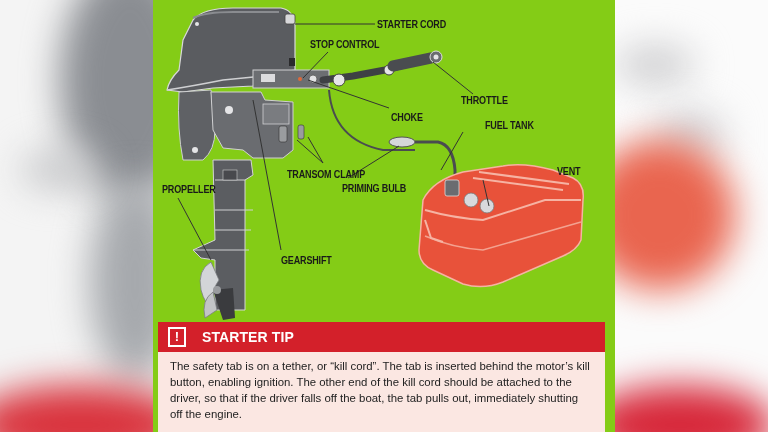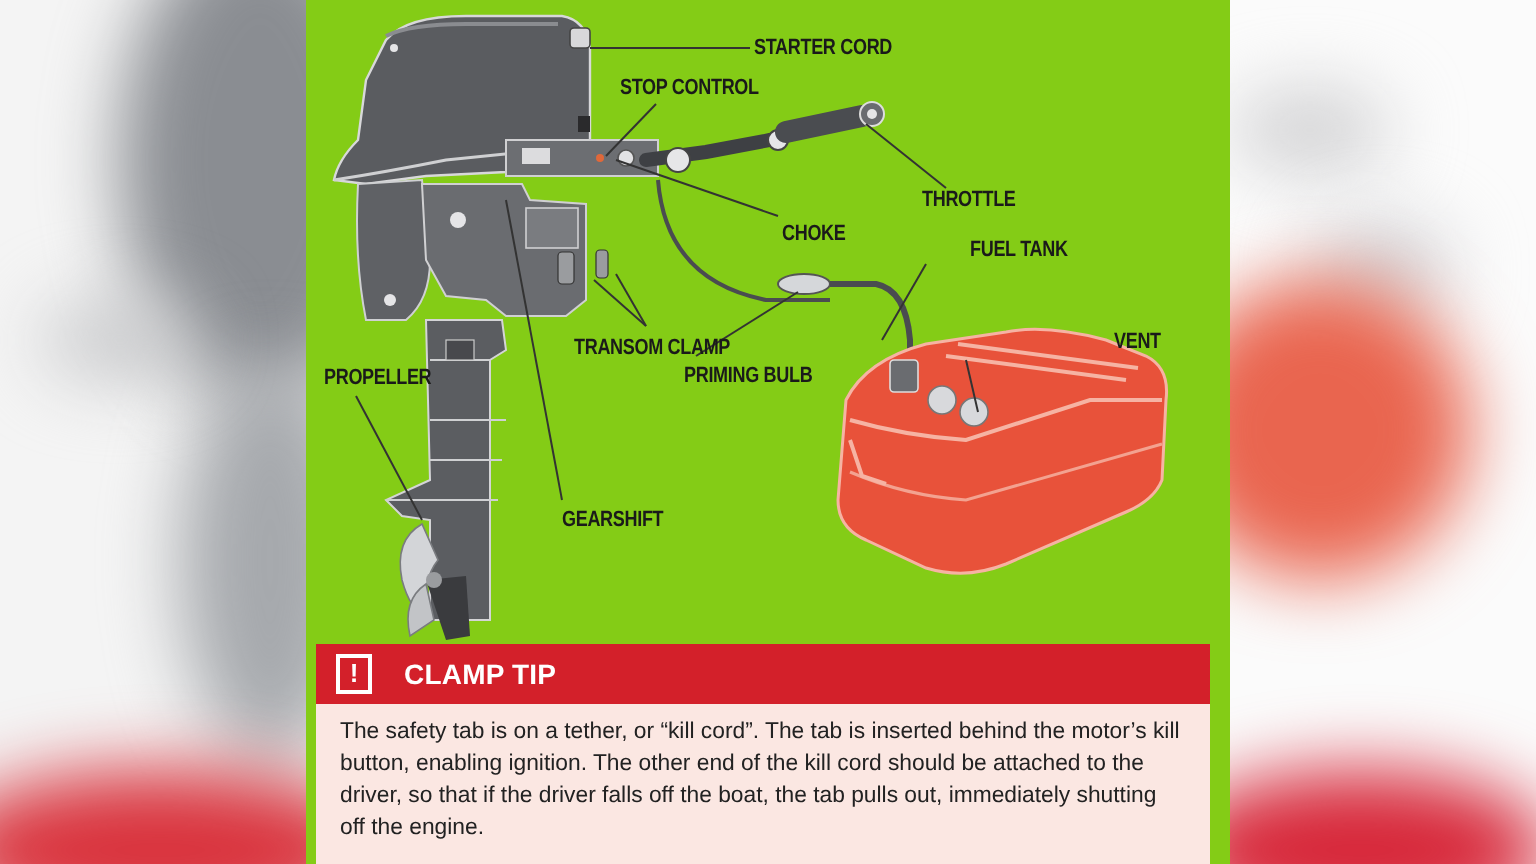--- a/index.html
+++ b/index.html
@@ -148,17 +148,17 @@
   <div class="label" style="left:332px;top:119px;">FUEL TANK</div>
   <div class="label" style="left:134px;top:168px;">TRANSOM CLAMP</div>
   <div class="label" style="left:189px;top:182px;">PRIMING BULB</div>
   <div class="label" style="left:404px;top:165px;">VENT</div>
   <div class="label" style="left:9px;top:183px;">PROPELLER</div>
   <div class="label" style="left:128px;top:254px;">GEARSHIFT</div>
 
   <div class="safety">
     <div class="safety-header">
       <div class="safety-icon">!</div>
-      <div class="safety-title">CLAMP TIP</div>
+      <div class="safety-title">STARTER TIP</div>
     </div>
     <div class="safety-body">The safety tab is on a tether, or “kill cord”. The tab is inserted behind the motor’s kill button, enabling ignition. The other end of the kill cord should be attached to the driver, so that if the driver falls off the boat, the tab pulls out, immediately shutting off the engine.</div>
   </div>
 </div>
 
 </body></html>

